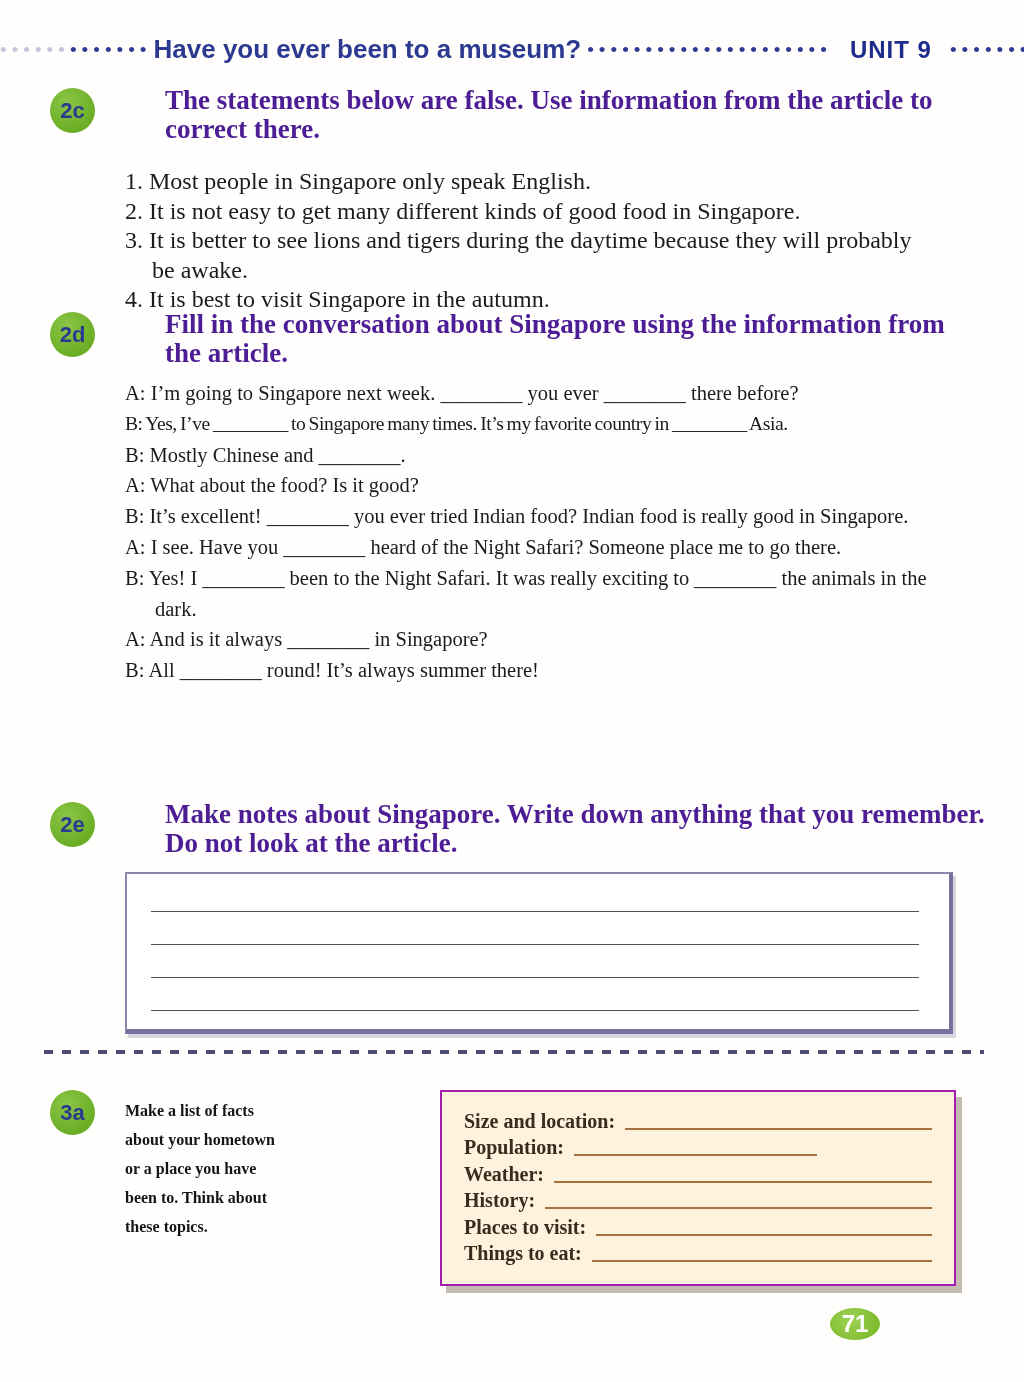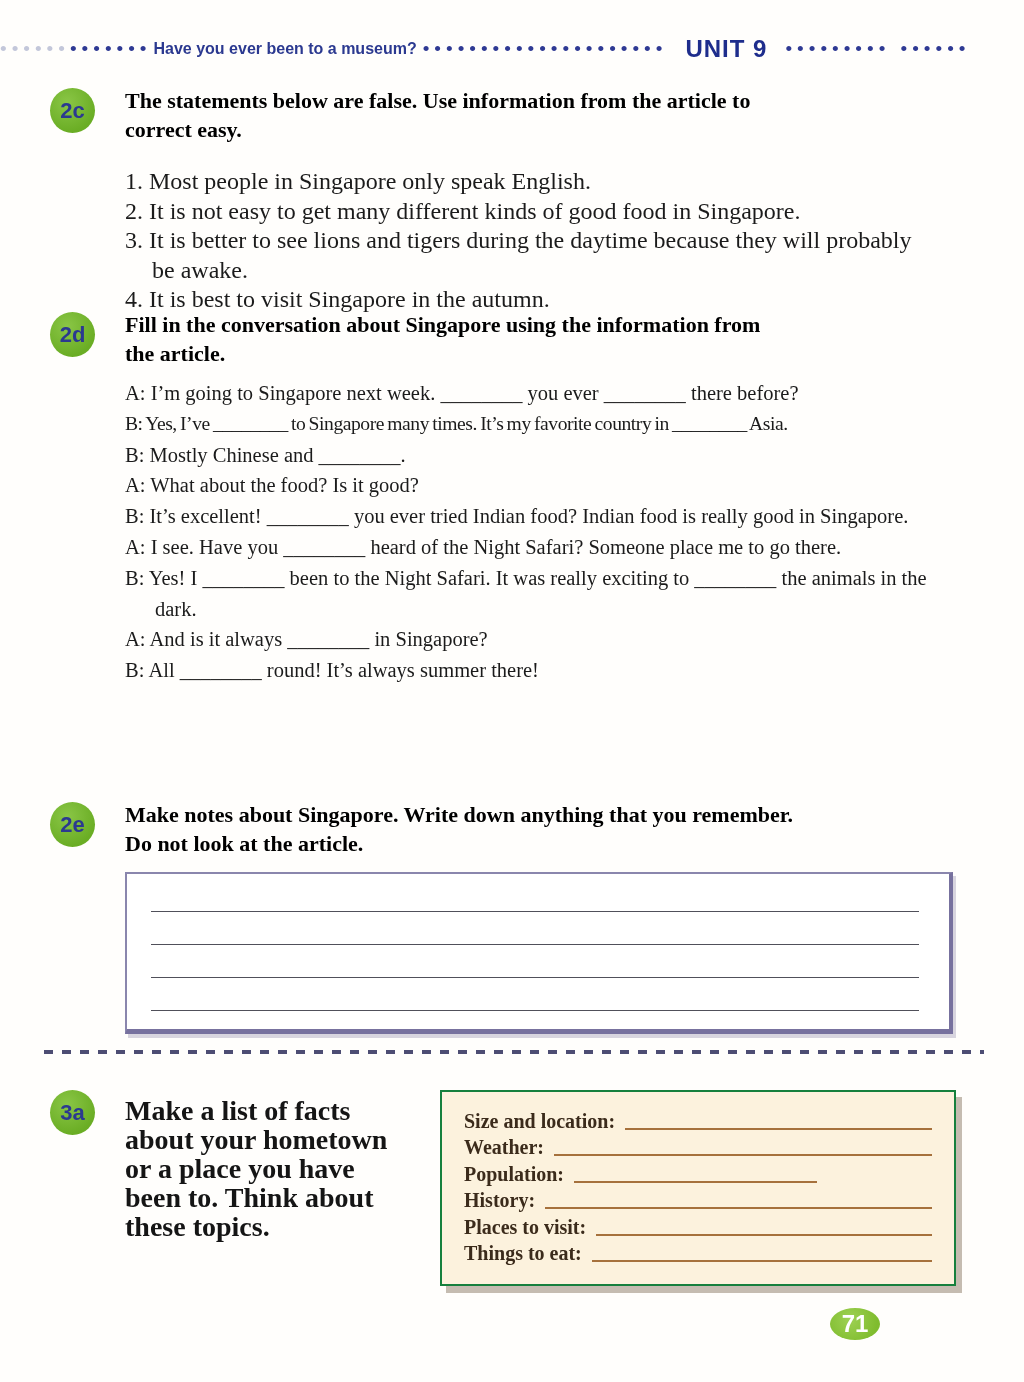--- a/index.html
+++ b/index.html
@@ -19,40 +19,40 @@
     display:flex;align-items:center;
     white-space:nowrap;overflow:hidden;
     font-family:"Liberation Sans", sans-serif;
   }
   .dots{
     font-size:19px;letter-spacing:5px;color:#2f3a94;
     line-height:30px;flex:0 0 auto;
   }
   .dots.faint{color:#c3c7da;}
   .hdr-title{
-    font-size:16px;font-weight:700;color:#2b3990;
+    font-size:26px;font-weight:700;color:#2b3990;
     margin:0 6px 0 2px;flex:0 0 auto;
   }
   .hdr-unit{
     font-size:24px;font-weight:800;color:#1e2d8c;
     letter-spacing:1px;margin:0 18px;flex:0 0 auto;
   }
 
   
   .section{position:absolute;left:50px;display:flex;}
   .badge{
     flex:0 0 45px;width:45px;height:45px;border-radius:50%;
     background:radial-gradient(circle at 38% 32%, #8ac646, #6aad24 72%);
     color:#2b3990;font-family:"Liberation Sans", sans-serif;
     font-weight:800;font-size:22px;
     display:flex;align-items:center;justify-content:center;
     margin-top:2px;
   }
   .content{margin-left:30px;}
-  .sec-heading{font-size:22px;font-weight:700;line-height:29px;color:#000000;}
+  .sec-heading{font-size:27px;font-weight:700;line-height:29px;color:#4c1d95;margin-left:40px;}
 
   .statements{margin-top:23px;font-size:24px;line-height:29.5px;max-width:800px;}
   .stmt{padding-left:27px;text-indent:-27px;}
   .stmt .num{display:inline;}
 
   .dialogue{margin-top:10px;font-size:20.5px;line-height:30.8px;max-width:838px;}
   .dline{padding-left:30px;text-indent:-30px;}
   .dline.tight{font-size:19.6px;letter-spacing:-0.45px;word-spacing:-1.2px;}
 
   
@@ -70,27 +70,27 @@
     border-top:1.5px solid #50505a;
   }
 
   
   .separator{
     position:absolute;top:1050px;left:44px;right:40px;height:4px;
     background:repeating-linear-gradient(90deg,#4d4d73 0 9px,transparent 9px 18px);
   }
 
   
-  .prompt-3a{margin-top:8px;font-size:28px;font-weight:700;line-height:29px;color:#151515;max-width:300px;}
+  .prompt-3a{margin-top:8px;font-size:16px;font-weight:700;line-height:29px;color:#151515;max-width:300px;}
 
   .topics-panel{
     position:absolute;left:440px;top:1090px;
     width:468px;height:158px;
     background:#fcf2dd;
-    border:2px solid #15803d;
+    border:2px solid #a21caf;
     box-shadow:6px 7px 0 rgba(150,133,114,0.55);
     padding:16px 22px 18px 22px;
     display:flex;flex-direction:column;justify-content:space-between;
   }
   .frow{display:flex;align-items:flex-end;font-size:20px;line-height:26px;}
   .flabel{flex:0 0 auto;font-weight:700;color:#3b2b1b;white-space:nowrap;}
   .fline{flex:1 1 auto;border-bottom:2px solid #a6713c;margin-left:10px;height:2px;transform:translateY(-4px);}
   .frow.short .fline{flex:0 0 52%;}
 
   
@@ -115,21 +115,21 @@
     <span class="dots">•••••••••••••••••••••</span>
     <span class="hdr-unit">UNIT 9</span>
     <span class="dots">•••••••••   ••••••</span>
   </div>
 
   <div class="section" style="top:86px;">
     <div class="badge">2c</div>
     <div class="content">
       <div class="sec-heading">
         <div>The statements below are false. Use information from the article to</div>
-        <div>correct easy.</div>
+        <div>correct there.</div>
       </div>
       <div class="statements">
         <div class="stmt"><span class="num">1.</span> <span>Most people in Singapore only speak English.</span></div>
         <div class="stmt"><span class="num">2.</span> <span>It is not easy to get many different kinds of good food in Singapore.</span></div>
         <div class="stmt"><span class="num">3.</span> <span>It is better to see lions and tigers during the daytime because they will probably be awake.</span></div>
         <div class="stmt"><span class="num">4.</span> <span>It is best to visit Singapore in the autumn.</span></div>
       </div>
     </div>
   </div>
 
@@ -183,29 +183,29 @@
         <div>these topics.</div>
       </div>
     </div>
   </div>
 
   <div class="topics-panel">
     <div class="frow">
         <span class="flabel">Size and location:</span>
         <span class="fline"></span>
       </div>
-    <div class="frow">
-        <span class="flabel">Weather:</span>
-        <span class="fline"></span>
-      </div>
     <div class="frow short">
         <span class="flabel">Population:</span>
         <span class="fline"></span>
       </div>
     <div class="frow">
+        <span class="flabel">Weather:</span>
+        <span class="fline"></span>
+      </div>
+    <div class="frow">
         <span class="flabel">History:</span>
         <span class="fline"></span>
       </div>
     <div class="frow">
         <span class="flabel">Places to visit:</span>
         <span class="fline"></span>
       </div>
     <div class="frow">
         <span class="flabel">Things to eat:</span>
         <span class="fline"></span>

